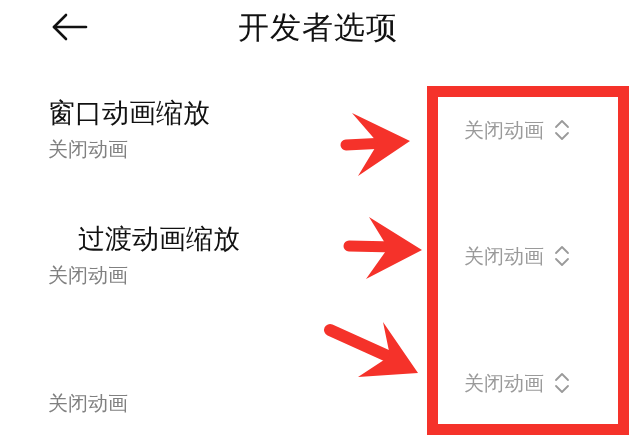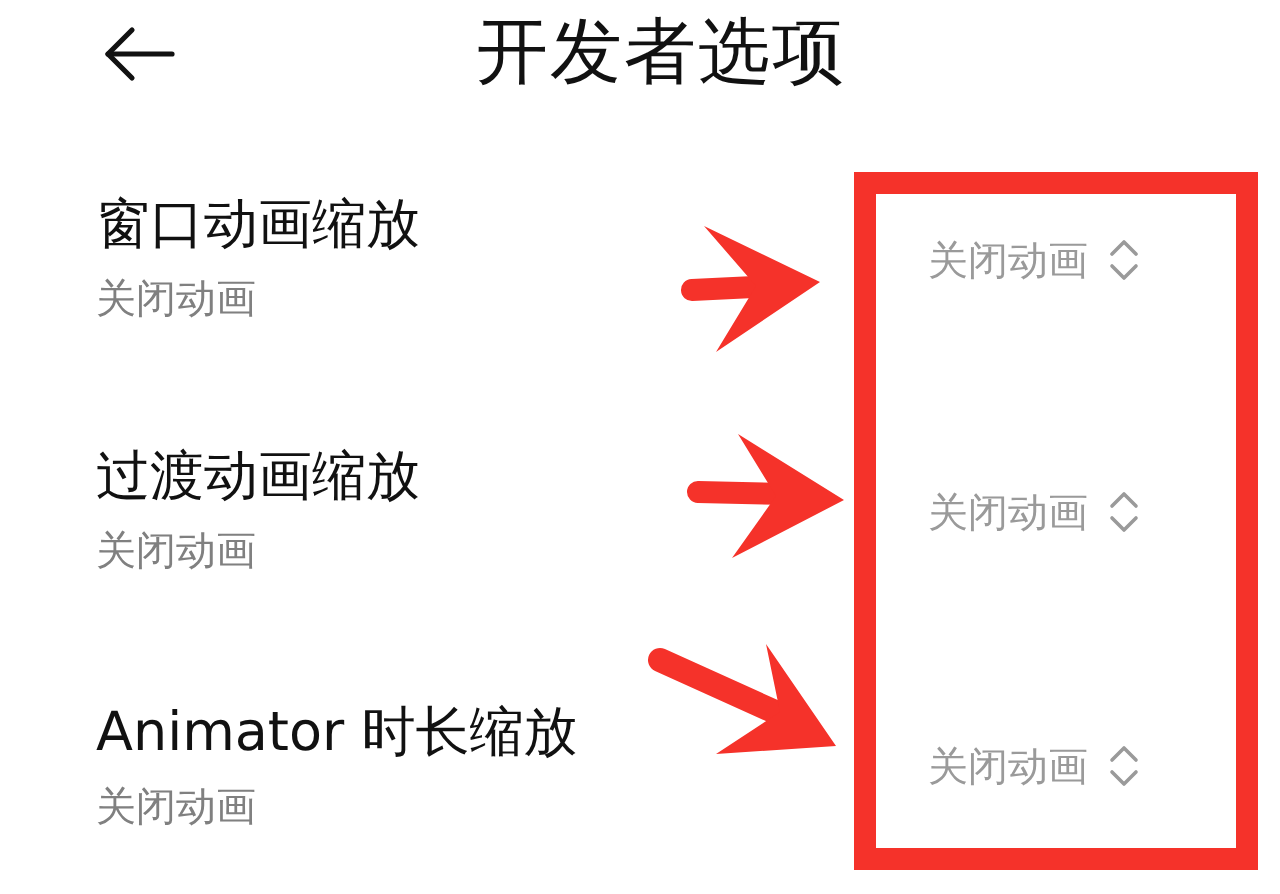--- a/index.html
+++ b/index.html
@@ -23,21 +23,21 @@
     top: 10px;
     width: 42px;
     height: 34px;
     cursor: pointer;
   }
   .back-btn svg { display: block; }
   .page-title {
     position: absolute;
     left: 238px;
     top: 6px;
-    font-size: 36px;
+    font-size: 31px;
     line-height: 42px;
     color: #111111;
     font-weight: 500;
     letter-spacing: 1px;
     white-space: nowrap;
   }
   .setting-row {
     position: absolute;
     left: 0;
     width: 640px;
@@ -129,33 +129,32 @@
     <div class="value-select" style="top:25px;">
       <span class="value-text">关闭动画</span>
       <svg class="updown-icon" viewBox="0 0 16 24">
         <polyline points="2,9 8,3 14,9" fill="none" stroke="#9a9a9a" stroke-width="1.8" stroke-linecap="round" stroke-linejoin="round"></polyline>
         <polyline points="2,15 8,21 14,15" fill="none" stroke="#9a9a9a" stroke-width="1.8" stroke-linecap="round" stroke-linejoin="round"></polyline>
       </svg>
     </div>
   </div>
 
   <div class="setting-row" style="top:216px;">
-    <div class="setting-title" style="top:6px;">过渡动画缩放</div>
+    <div class="setting-title" style="top:6px;margin-left:30px;">过渡动画缩放</div>
     <div class="setting-sub" style="top:46px;">关闭动画</div>
     <div class="value-select" style="top:25px;">
       <span class="value-text">关闭动画</span>
       <svg class="updown-icon" viewBox="0 0 16 24">
         <polyline points="2,9 8,3 14,9" fill="none" stroke="#9a9a9a" stroke-width="1.8" stroke-linecap="round" stroke-linejoin="round"></polyline>
         <polyline points="2,15 8,21 14,15" fill="none" stroke="#9a9a9a" stroke-width="1.8" stroke-linecap="round" stroke-linejoin="round"></polyline>
       </svg>
     </div>
   </div>
 
   <div class="setting-row" style="top:342px;">
-    <div class="setting-title" style="top:8px;">Animator 时长缩放</div>
     <div class="setting-sub" style="top:48px;">关闭动画</div>
     <div class="value-select" style="top:26px;">
       <span class="value-text">关闭动画</span>
       <svg class="updown-icon" viewBox="0 0 16 24">
         <polyline points="2,9 8,3 14,9" fill="none" stroke="#9a9a9a" stroke-width="1.8" stroke-linecap="round" stroke-linejoin="round"></polyline>
         <polyline points="2,15 8,21 14,15" fill="none" stroke="#9a9a9a" stroke-width="1.8" stroke-linecap="round" stroke-linejoin="round"></polyline>
       </svg>
     </div>
   </div>
 

